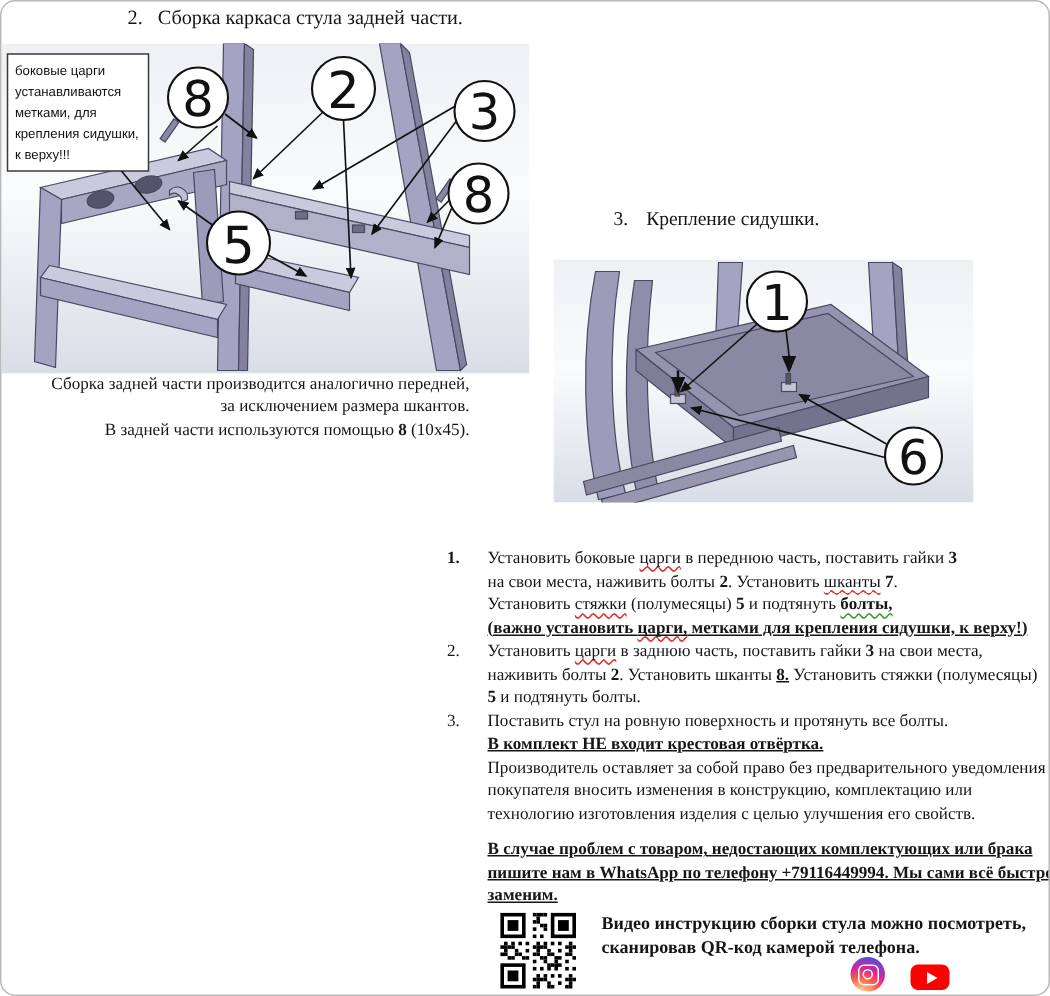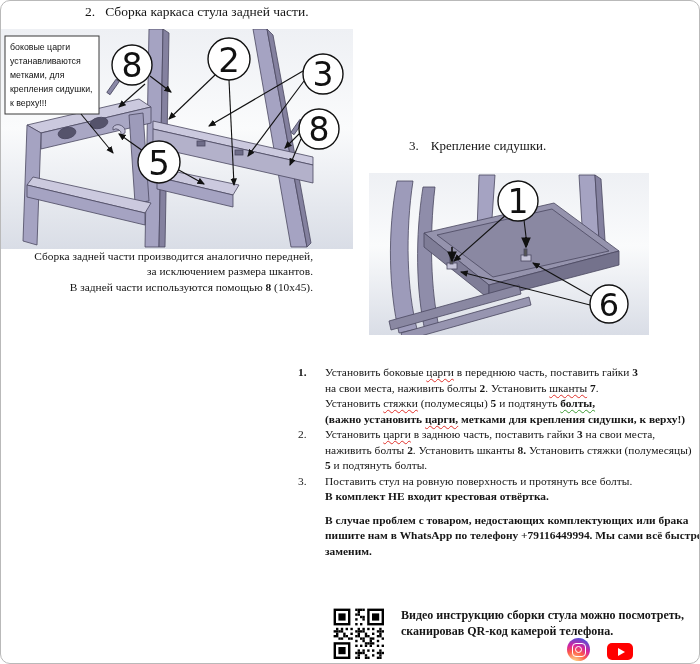--- a/index.html
+++ b/index.html
@@ -11,21 +11,21 @@
   .h2title .num{margin-right:10px;}
   .h3title{left:408px;top:137px;font-size:13px;}
   .h3title .num{margin-right:12px;}
   
   .lcap{left:0;top:248px;width:312px;text-align:right;font-size:11.4px;line-height:15.3px;}
   
   .instr{left:297px;top:344px;width:402px;font-size:11.4px;line-height:15.5px;margin-top:20px;}
   .instr p{margin:0;padding-left:27px;}
   .instr .inum{display:inline-block;width:27px;margin-left:-27px;}
   .b{font-weight:bold;}
-  .bu{font-weight:bold;}
+  .bu{font-weight:bold;text-decoration:underline;}
   .red{text-decoration:underline wavy #e0312b 1px;text-decoration-skip-ink:none;text-underline-offset:2px;}
   .grn{text-decoration:underline wavy #3c9b35 1px;text-decoration-skip-ink:none;text-underline-offset:2px;font-weight:bold;}
   .warranty{margin-top:8px !important;width:378px;}
   
   .qrwrap{left:331px;top:606px;width:54px;height:54px;}
   .qrcap{left:400px;top:607px;font-size:12px;font-weight:bold;line-height:15.5px;}
   .ig{left:566px;top:637px;width:23px;height:23px;border-radius:50%;
       background:radial-gradient(circle at 30% 110%,#fdf497 0%,#fd5949 40%,#d6249f 60%,#285AEB 95%);
       display:flex;align-items:center;justify-content:center;}
   .ig .cam{width:12px;height:12px;border:1.5px solid #fff;border-radius:4px;
@@ -191,20 +191,21 @@
       <circle cx="240" cy="131" r="19" fill="#fff" stroke="#111" stroke-width="1.4"></circle>
       <text class="balloon-num" x="240" y="143" font-size="32" text-anchor="middle">6</text>
     </g>
   </svg>
 
   <div class="abs instr">
     <p><span class="inum b">1.</span><span><span>Установить боковые </span><span class="red">царги</span><span> в переднюю часть, поставить гайки </span><span class="b">3</span><br><span>на свои места, наживить болты </span><span class="b">2</span><span>. Установить </span><span class="red">шканты</span><span> </span><span class="b">7</span><span>.</span><br><span>Установить </span><span class="red">стяжки</span><span> (полумесяцы) </span><span class="b">5</span><span> и подтянуть </span><span class="grn">болты,</span><br><span class="bu">(важно установить </span><span class="bu"><span class="red">царги,</span></span><span class="bu"> метками для крепления сидушки, к верху!)</span></span></p>
     <p><span class="inum">2.</span><span><span>Установить </span><span class="red">царги</span><span> в заднюю часть, поставить гайки </span><span class="b">3</span><span> на свои места,</span><br><span>наживить болты </span><span class="b">2</span><span>. Установить шканты </span><span class="bu">8.</span><span> Установить стяжки (полумесяцы)</span><br><span class="b">5</span><span> и подтянуть болты.</span></span></p>
     <p><span class="inum">3.</span><span><span>Поставить стул на ровную поверхность и протянуть все болты.</span></span></p>
     <p class="bu">В комплект НЕ входит крестовая отвёртка.</p>
+    <p>Производитель оставляет за собой право без предварительного уведомления покупателя вносить изменения в конструкцию, комплектацию или технологию изготовления изделия с целью улучшения его свойств.</p>
     <p class="bu warranty">В случае проблем с товаром, недостающих комплектующих или брака пишите нам в WhatsApp по телефону +79116449994. Мы сами всё быстро заменим.</p>
   </div>
 
   <div class="abs qrwrap">
     <svg width="54" height="54" viewBox="0 0 54 54">
       <rect x="0" y="0" width="54" height="54" fill="#fff"></rect>
       <g fill="#000">
         <rect x="1.6" y="1.6" width="16.8" height="16.8"></rect>
           <rect x="35.2" y="1.6" width="16.8" height="16.8"></rect>
           <rect x="1.6" y="35.2" width="16.8" height="16.8"></rect>

